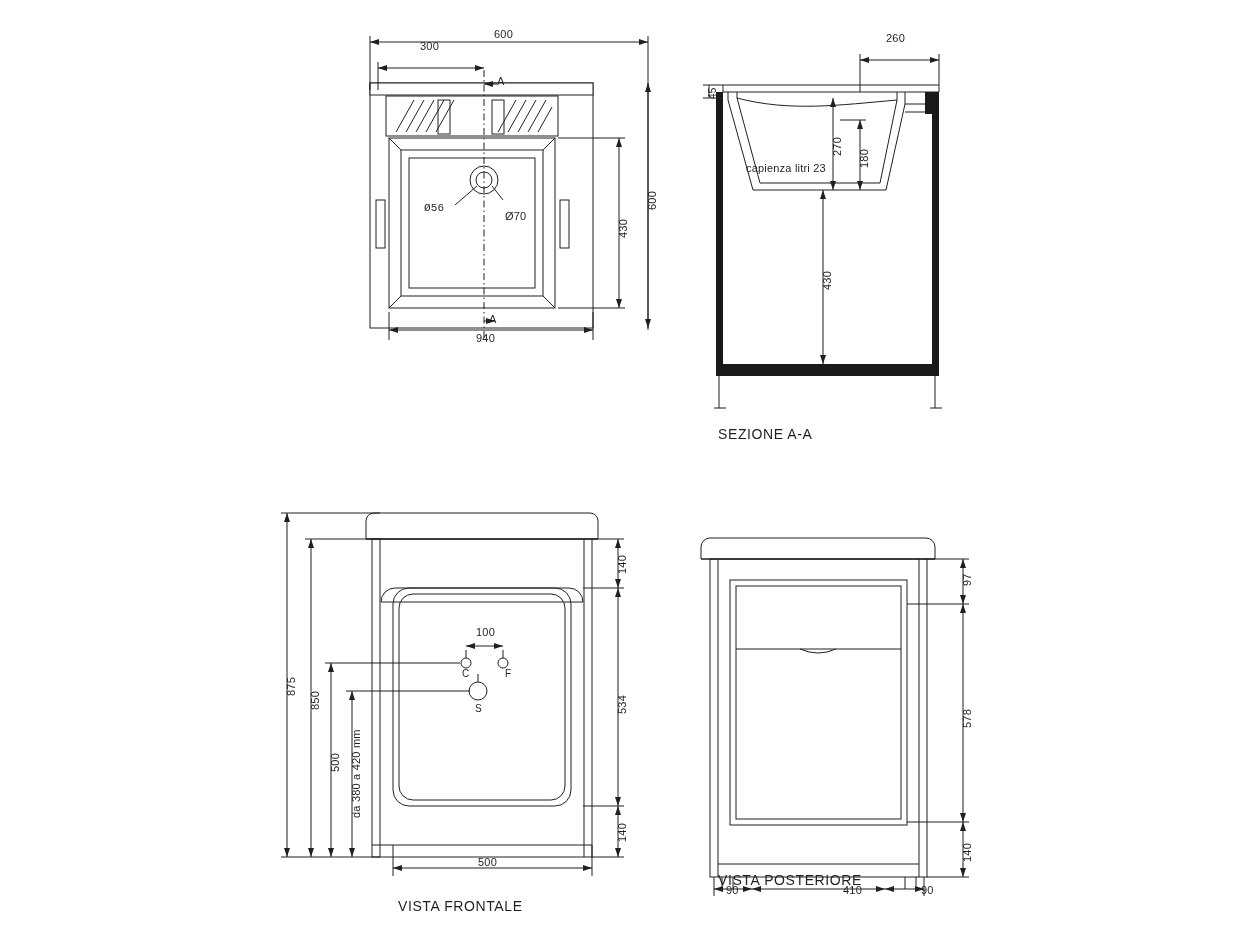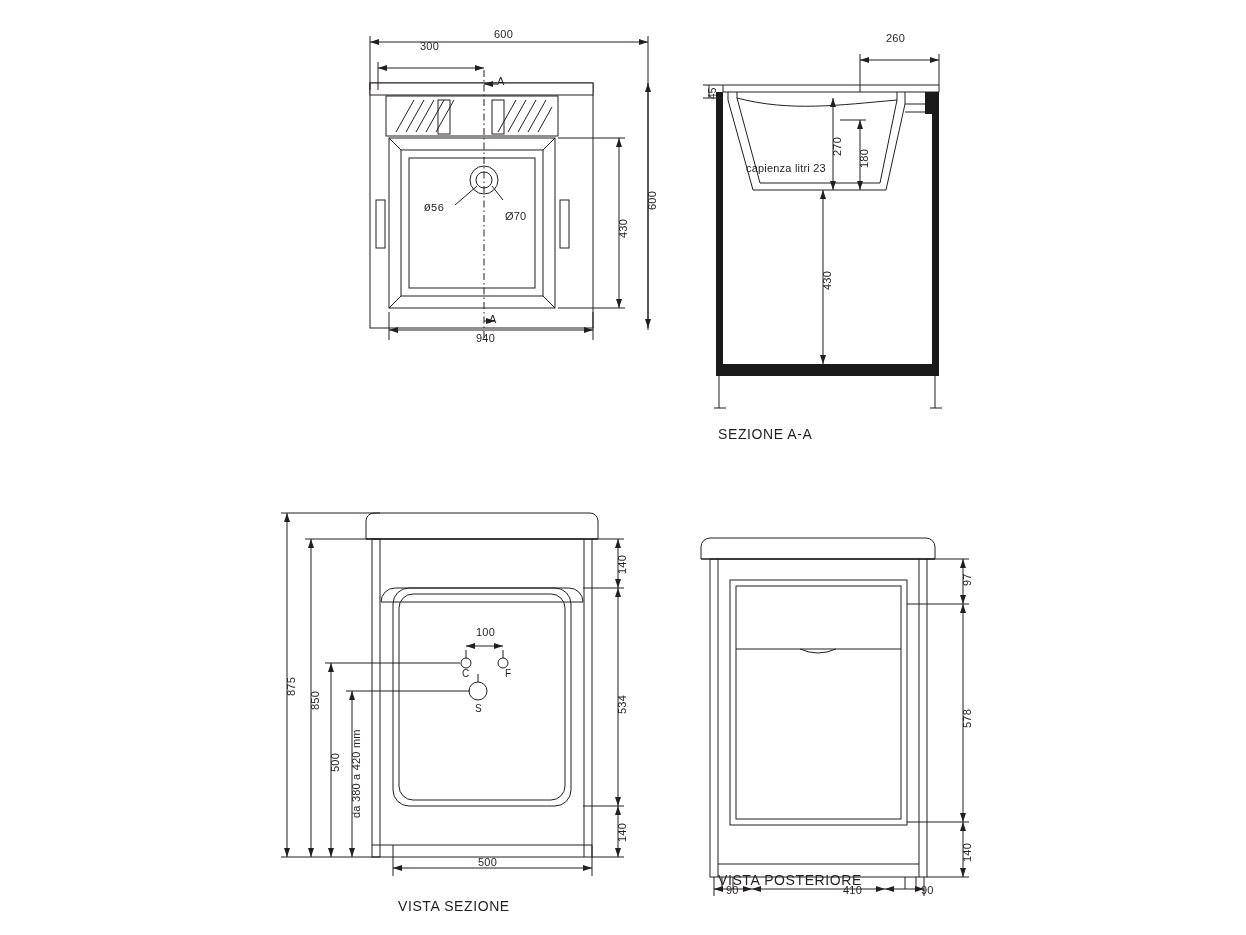--- a/index.html
+++ b/index.html
@@ -270,21 +270,21 @@
   <div class="lbl rot" style="left:329px;top:772px;">500</div>
   <div class="lbl rot" style="left:350px;top:818px;">da 380 a 420 mm</div>
   <div class="lbl" style="left:476px;top:626px;">100</div>
   <div class="lbl rot" style="left:616px;top:574px;">140</div>
   <div class="lbl rot" style="left:616px;top:714px;">534</div>
   <div class="lbl rot" style="left:616px;top:842px;">140</div>
   <div class="lbl" style="left:478px;top:856px;">500</div>
   <div class="lbl sm" style="left:462px;top:668px;">C</div>
   <div class="lbl sm" style="left:505px;top:668px;">F</div>
   <div class="lbl sm" style="left:475px;top:703px;">S</div>
-  <div class="lbl big" style="left:398px;top:898px;">VISTA SEZIONE</div>
+  <div class="lbl big" style="left:398px;top:898px;">VISTA FRONTALE</div>
 
   <div class="lbl rot" style="left:961px;top:586px;">97</div>
   <div class="lbl rot" style="left:961px;top:728px;">578</div>
   <div class="lbl rot" style="left:961px;top:862px;">140</div>
   <div class="lbl" style="left:726px;top:884px;">90</div>
   <div class="lbl" style="left:810px;top:884px;margin-left:33px;">410</div>
   <div class="lbl" style="left:921px;top:884px;">90</div>
   <div class="lbl big" style="left:718px;top:872px;">VISTA POSTERIORE</div>
 
 </div>

